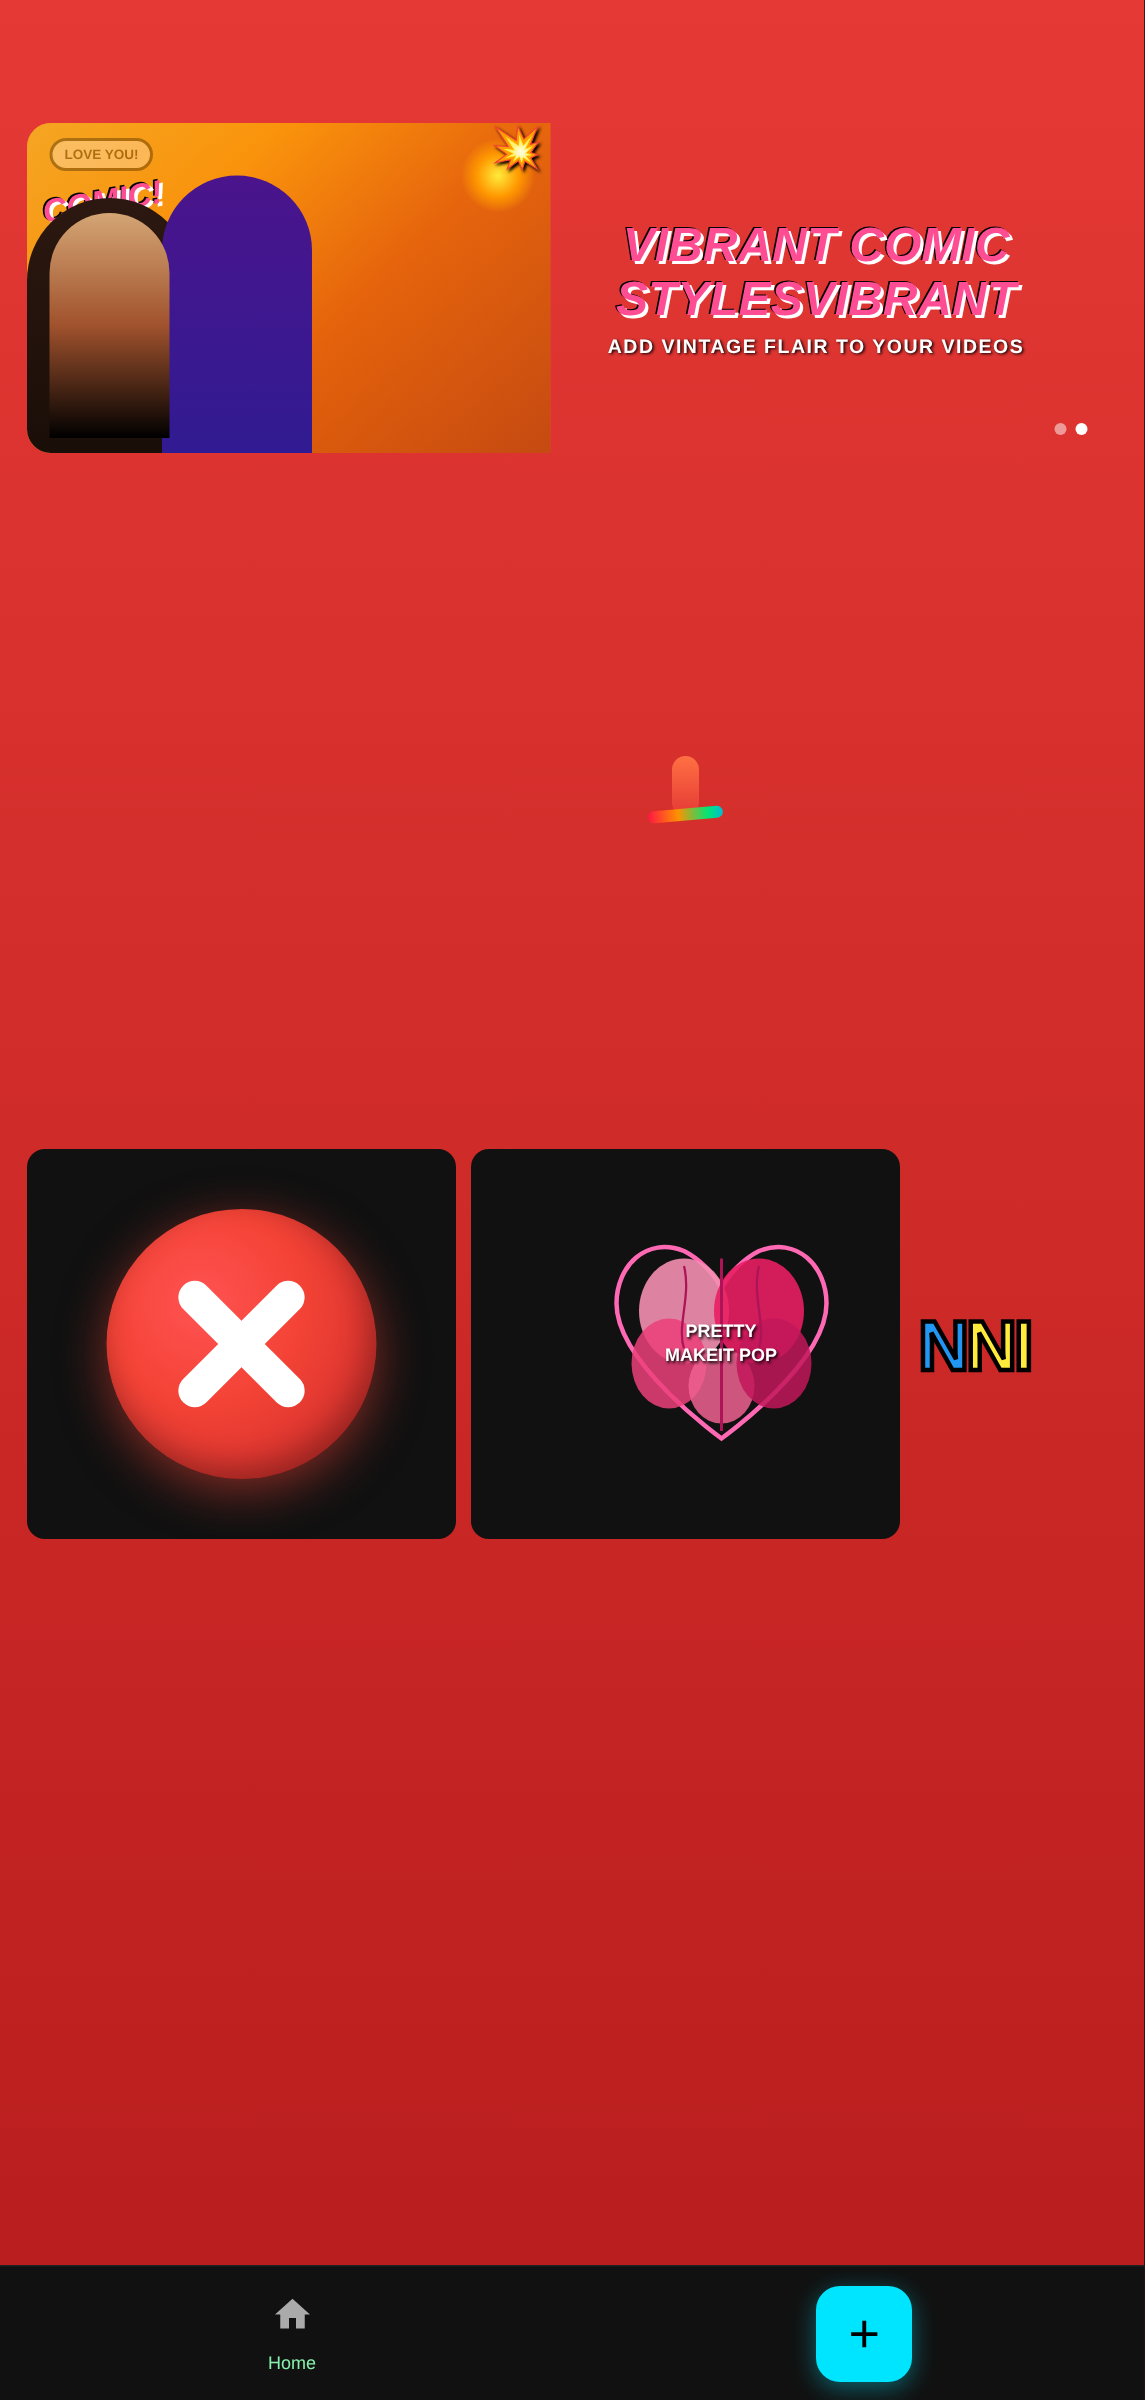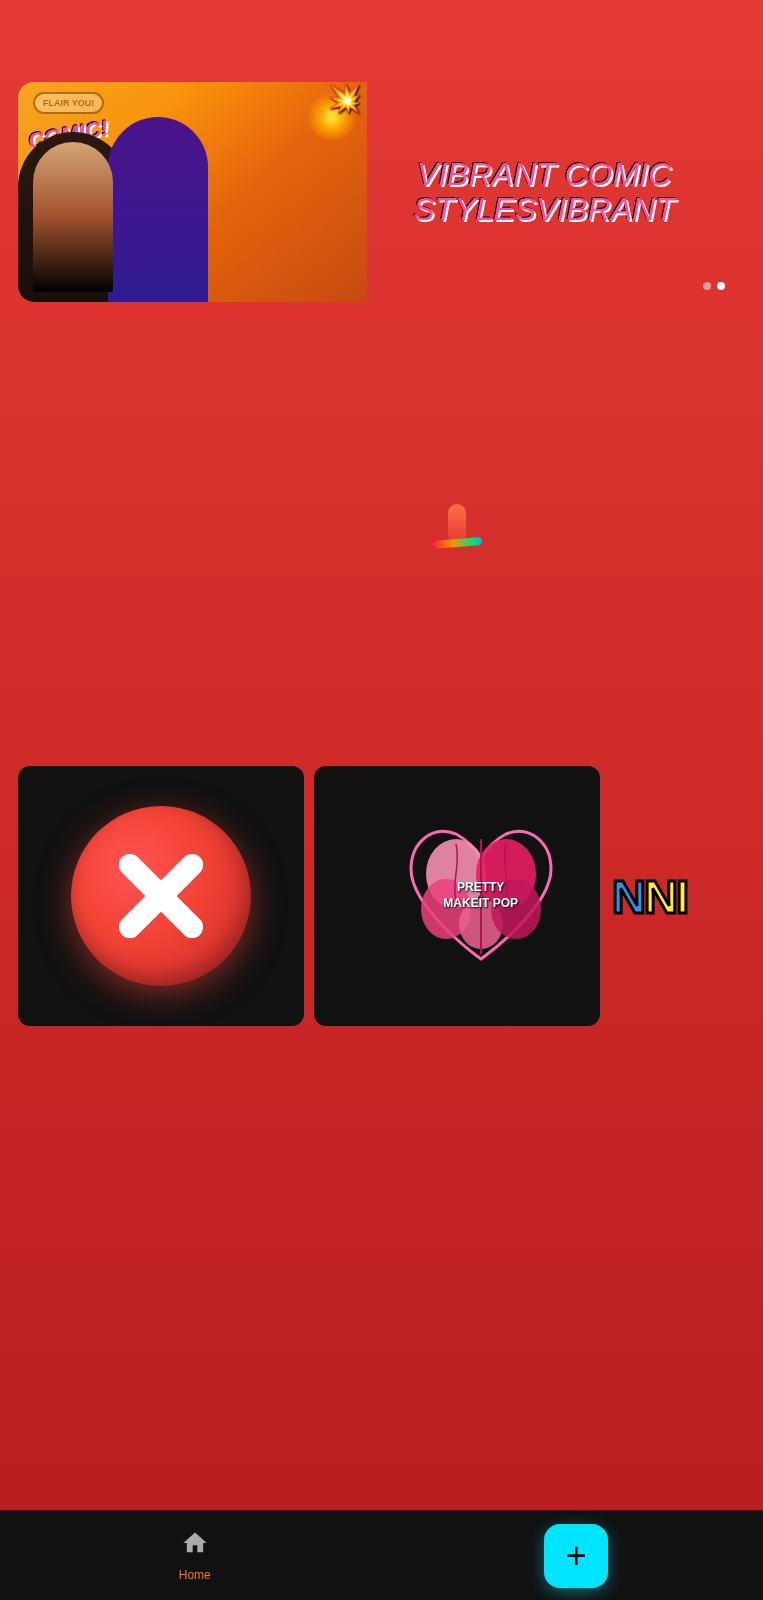--- a/index.html
+++ b/index.html
@@ -83,21 +83,21 @@
     }
     .banner-content {
       position: relative;
       z-index: 2;
       right: 0;
       padding: 20px 24px 20px 48%;
       text-align: center;
     }
     .banner-comic-title {
       font-size: 32px;
-      font-weight: 400;
+      font-weight: 700;
       color: #ff4d94;
       text-shadow: 2px 2px 0 #fff, -1px -1px 0 #000;
       font-style: italic;
       line-height: 1.1;
       text-transform: uppercase;
     }
     .banner-subtitle {
       font-size: 13px;
       font-weight: 700;
       color: #fff;
@@ -447,21 +447,21 @@
       gap: 4px;
       cursor: pointer;
       padding: 8px 24px;
     }
     .nav-icon {
       font-size: 28px;
       color: #aaa;
     }
     .nav-label {
       font-size: 12px;
-      color: #f97316;
+      color: #86efac;
     }
     .nav-center-btn {
       width: 64px;
       height: 64px;
       background: #00e5ff;
       border-radius: 16px;
       display: flex;
       align-items: center;
       justify-content: center;
       cursor: pointer;
@@ -506,40 +506,42 @@
       <span class="nav-tab active">Template</span>
     </nav>
     <div class="pro-badge">Pro</div>
   </div>
 
   <div class="banner">
     <div class="banner-bg"></div>
     <div class="banner-left">
       <div class="comic-illustration">
 
-        <div class="comic-text-bubble">FLAIR YOU!</div>
+        <div class="comic-text-bubble">LOVE YOU!</div>
 
         <div style="position:absolute;bottom:0;left:0;right:0;height:100%;background:linear-gradient(135deg,#f5a623 0%,#ff8f00 30%,#e65100 60%,#bf360c 100%);opacity:0.7;"></div>
 
         <div style="position:absolute;top:10px;right:10px;width:50px;height:50px;background:radial-gradient(circle,#ffeb3b 0%,#ff9800 40%,transparent 70%);border-radius:50%;"></div>
         <div style="position:absolute;top:0;right:5px;font-size:28px;color:#ffeb3b;font-weight:900;text-shadow:1px 1px 2px #000;">💥</div>
 
         <div style="position:absolute;top:40px;left:10px;font-size:22px;font-weight:900;color:#ff4d94;font-style:italic;text-shadow:2px 2px 0 #fff,-1px -1px 0 #000;transform:rotate(-10deg);">COMIC!</div>
 
         <div style="position:absolute;bottom:0;left:0;width:110px;height:170px;background:linear-gradient(180deg,#2c1810 0%,#1a0e08 100%);border-radius:55px 55px 0 0;"></div>
         <div style="position:absolute;bottom:0;left:90px;width:100px;height:185px;background:linear-gradient(180deg,#4a148c 0%,#311b92 100%);border-radius:50px 50px 0 0;"></div>
 
         <div style="position:absolute;bottom:10px;left:15px;width:80px;height:150px;background:linear-gradient(180deg,#d4a574 0%,#a0522d 50%,#000 100%);border-radius:40px 40px 0 0;"></div>
       </div>
     </div>
     <div class="banner-content">
       <div class="banner-comic-title">
         <span>VIBRANT
 Comic Styles</span>VIBRANT<br>
       </div>
+      <div class="banner-subtitle">ADD VINTAGE FLAIR TO
+YOUR VIDEOS</div>
     </div>
     <div class="banner-dots">
       <div class="banner-dot"></div>
       <div class="banner-dot active"></div>
     </div>
   </div>
 
   <div class="section">
     <div class="section-header">
       <span class="section-title">Template</span>

